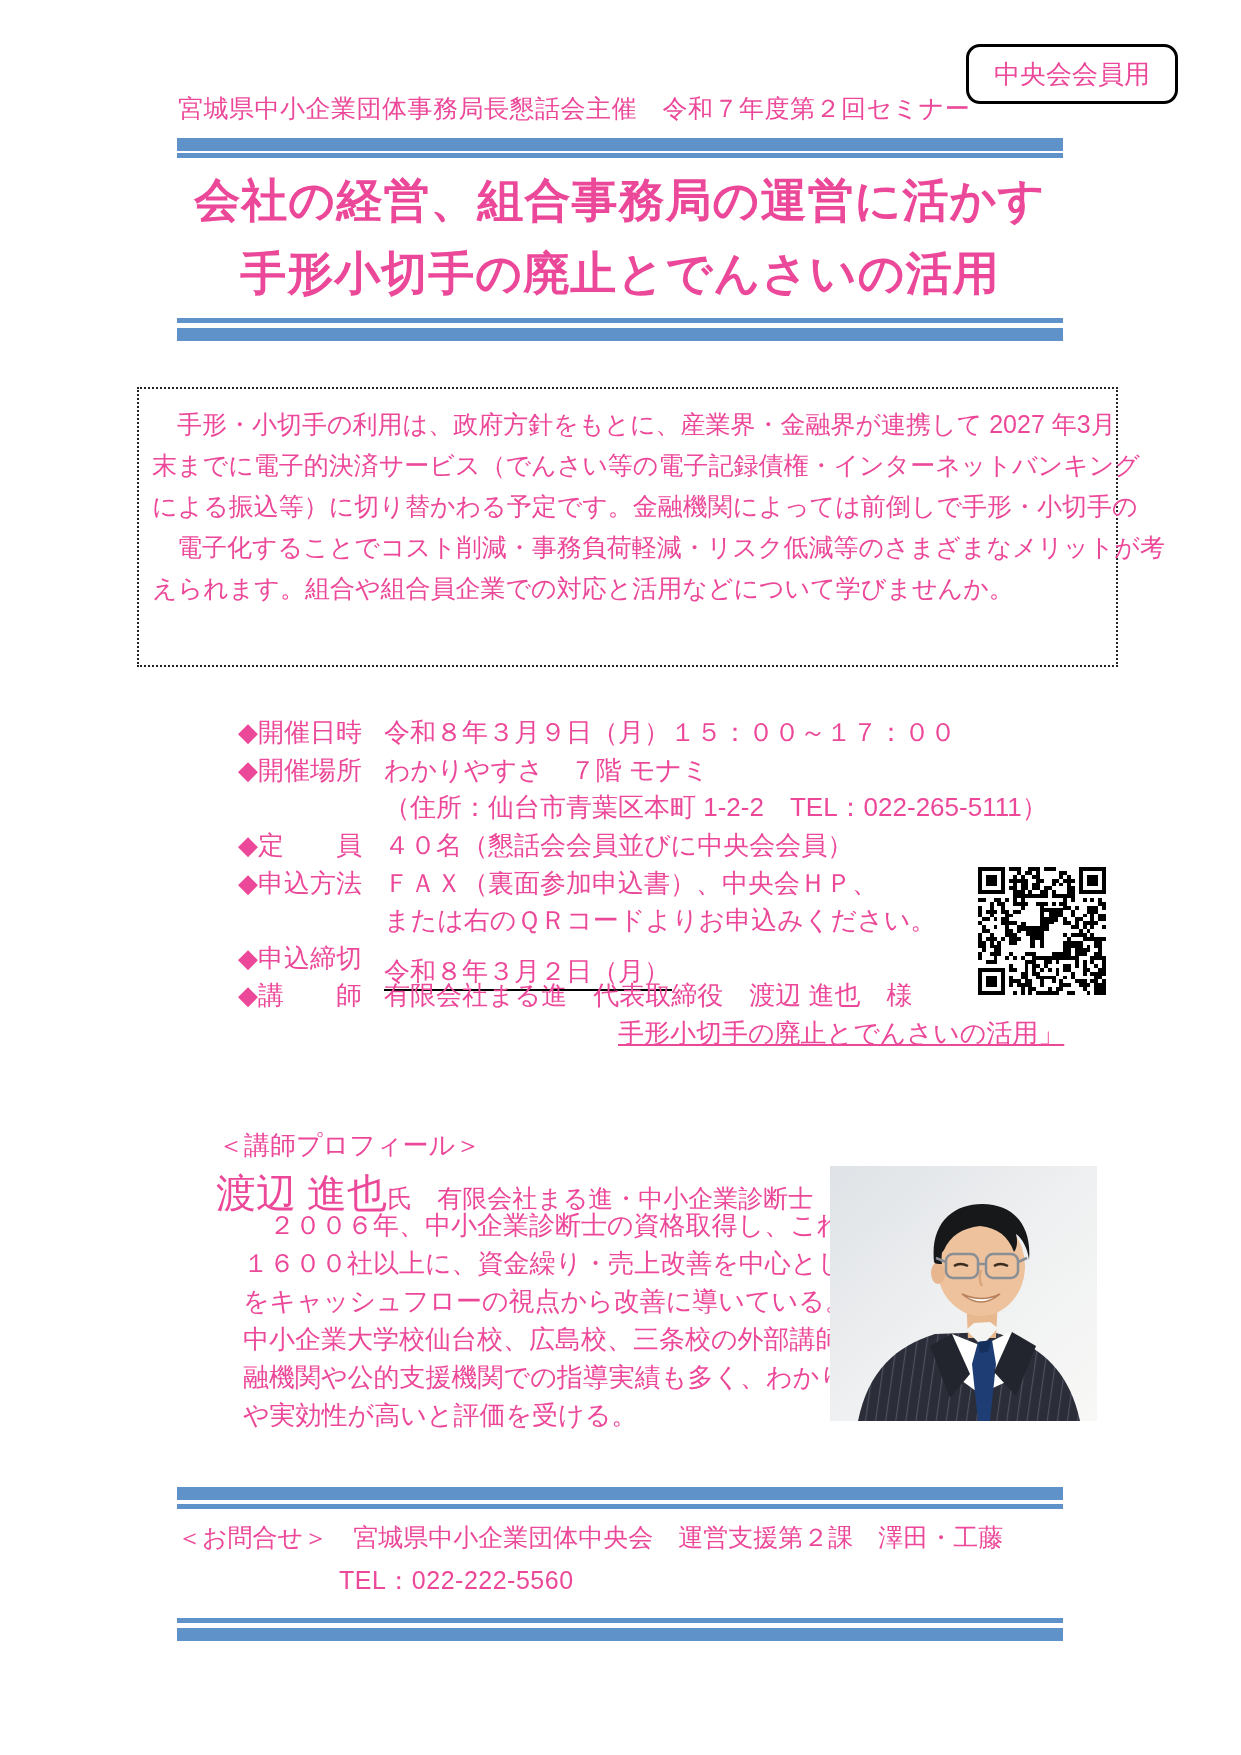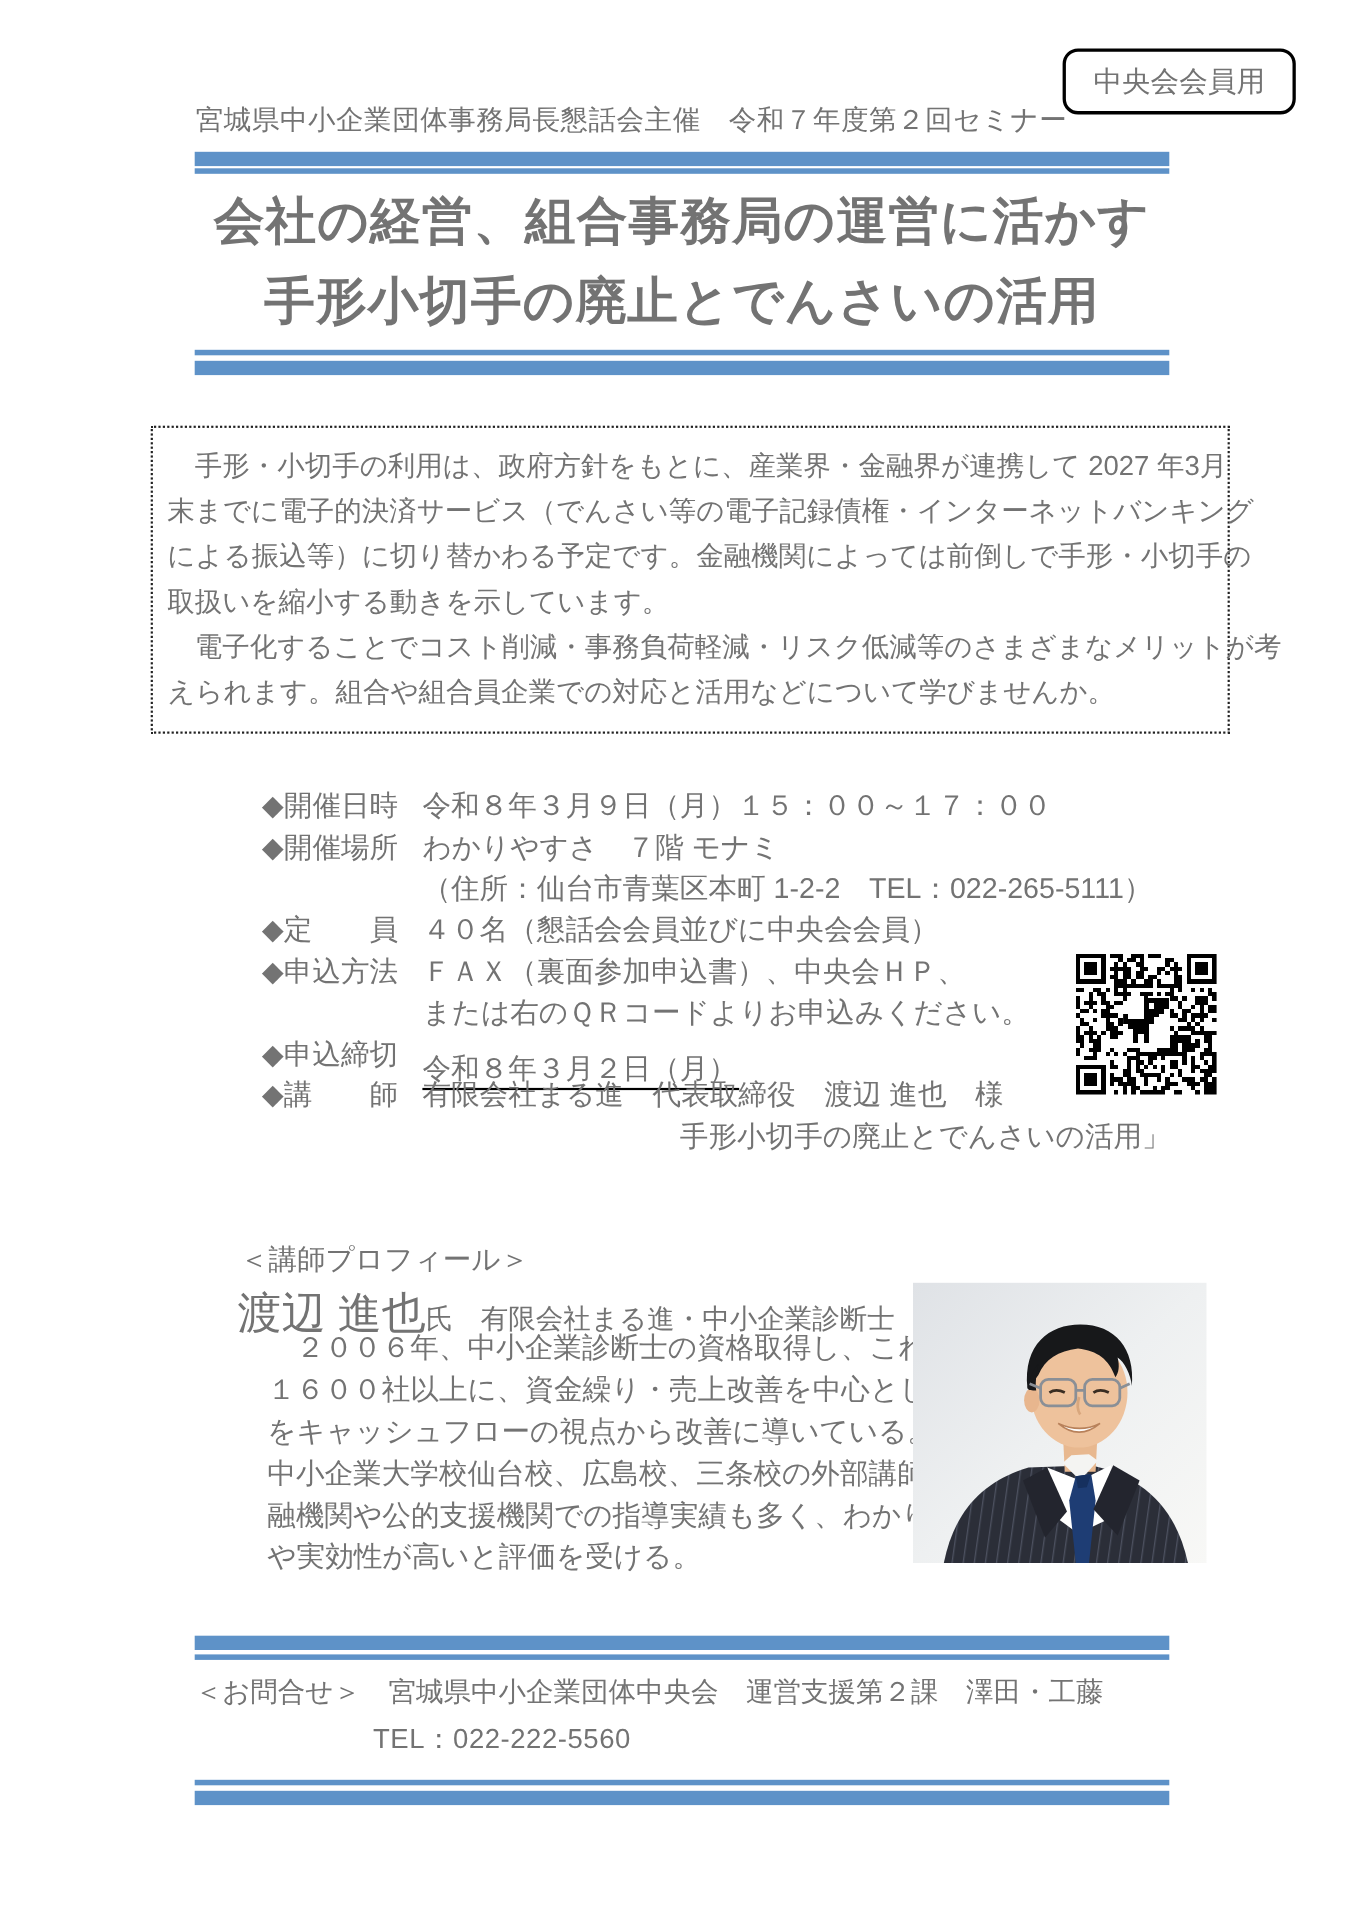--- a/index.html
+++ b/index.html
@@ -1,18 +1,18 @@
 <!DOCTYPE html>
 <html><head>
 <meta charset="utf-8">
 <style>
   html,body{margin:0;padding:0;background:#ffffff;}
   #page{
     position:relative;width:1241px;height:1755px;background:#fff;overflow:hidden;
-    font-family:"Liberation Sans","DejaVu Sans",sans-serif;color:#737373;
+    font-family:"Liberation Sans","DejaVu Sans",sans-serif;color:#ec4899;
   }
   .t{white-space:pre;}
 
   
   .badge{
     position:absolute;left:966px;top:44px;width:212px;height:60px;
     border:3px solid #000;border-radius:14px;box-sizing:border-box;
     display:flex;align-items:center;justify-content:center;font-size:26px;
   }
 
@@ -32,21 +32,21 @@
     border:2px dotted #222;padding:15px 10px 0 13px;font-size:25px;line-height:41px;
   }
   .intro-box div{white-space:pre;}
 
   
   .details{position:absolute;left:238px;top:714px;font-size:26px;}
   .d-row{display:flex;height:37.6px;align-items:center;gap:12px;}
   .d-label{width:134px;flex:none;white-space:pre;}
   .d-value{white-space:pre;}
   .u-line{border-bottom:2.5px solid #000;padding-right:2px;margin-top:28px;}
-  .indent-deep{margin-left:234px;}
+  .indent-deep{margin-left:234px;text-decoration:underline;}
 
   
   .qr{position:absolute;left:978px;top:867px;width:128px;height:128px;}
   .qr svg{position:absolute;left:0;top:0;}
   .qr-dino{left:43px !important;top:40px !important;}
 
   
   .profile-heading{position:absolute;left:218px;top:1128px;font-size:26px;}
   .profile-name-line{position:absolute;left:216px;top:1166px;font-size:25px;}
   .profile-name-line .big{font-size:40px;}
@@ -83,21 +83,20 @@
     </div>
     <div class="bar-thin"></div>
     <div class="gap5"></div>
     <div class="bar-thick"></div>
   </div>
 
   <div class="intro-box">
     <div>　手形・小切手の利用は、政府方針をもとに、産業界・金融界が連携して 2027 年3月</div>
     <div>末までに電子的決済サービス（でんさい等の電子記録債権・インターネットバンキング</div>
     <div>による振込等）に切り替かわる予定です。金融機関によっては前倒しで手形・小切手の</div>
-    <div>取扱いを縮小する動きを示しています。</div>
     <div>　電子化することでコスト削減・事務負荷軽減・リスク低減等のさまざまなメリットが考</div>
     <div>えられます。組合や組合員企業での対応と活用などについて学びませんか。</div>
   </div>
 
   <div class="details">
     <div class="d-row">
       <span class="d-label">◆開催日時</span>
       <span class="d-value">令和８年３月９日（月）１５：００～１７：００</span>
     </div>
     <div class="d-row">

